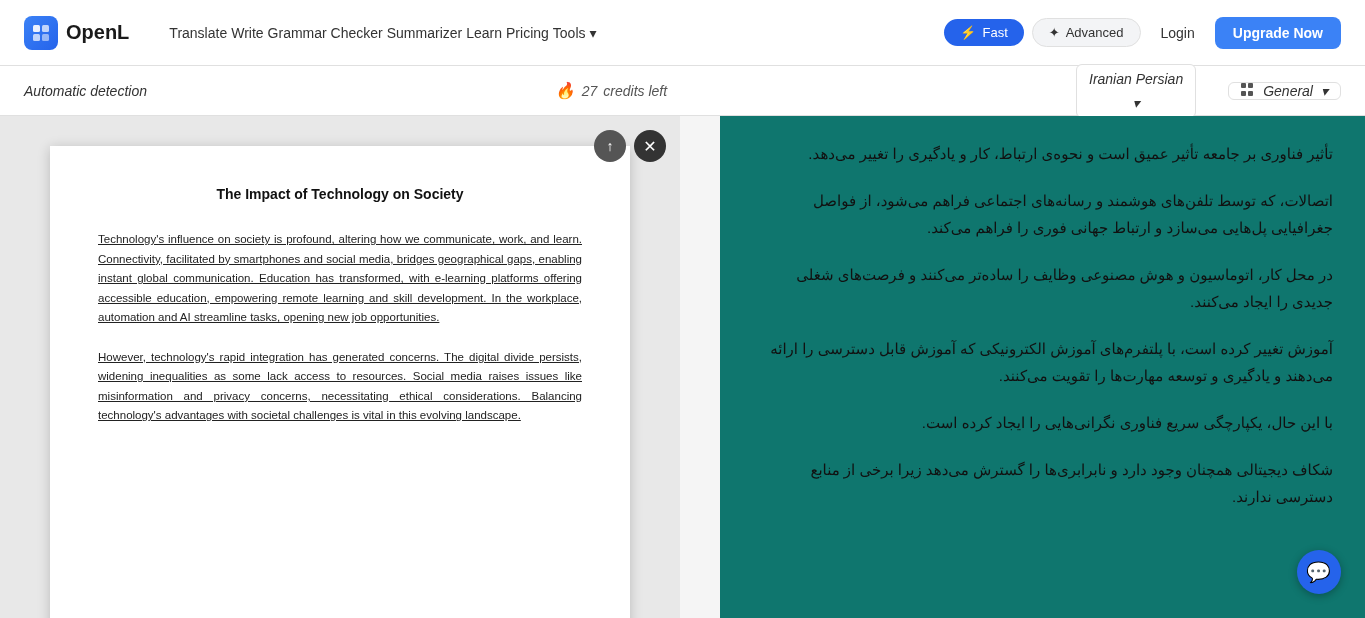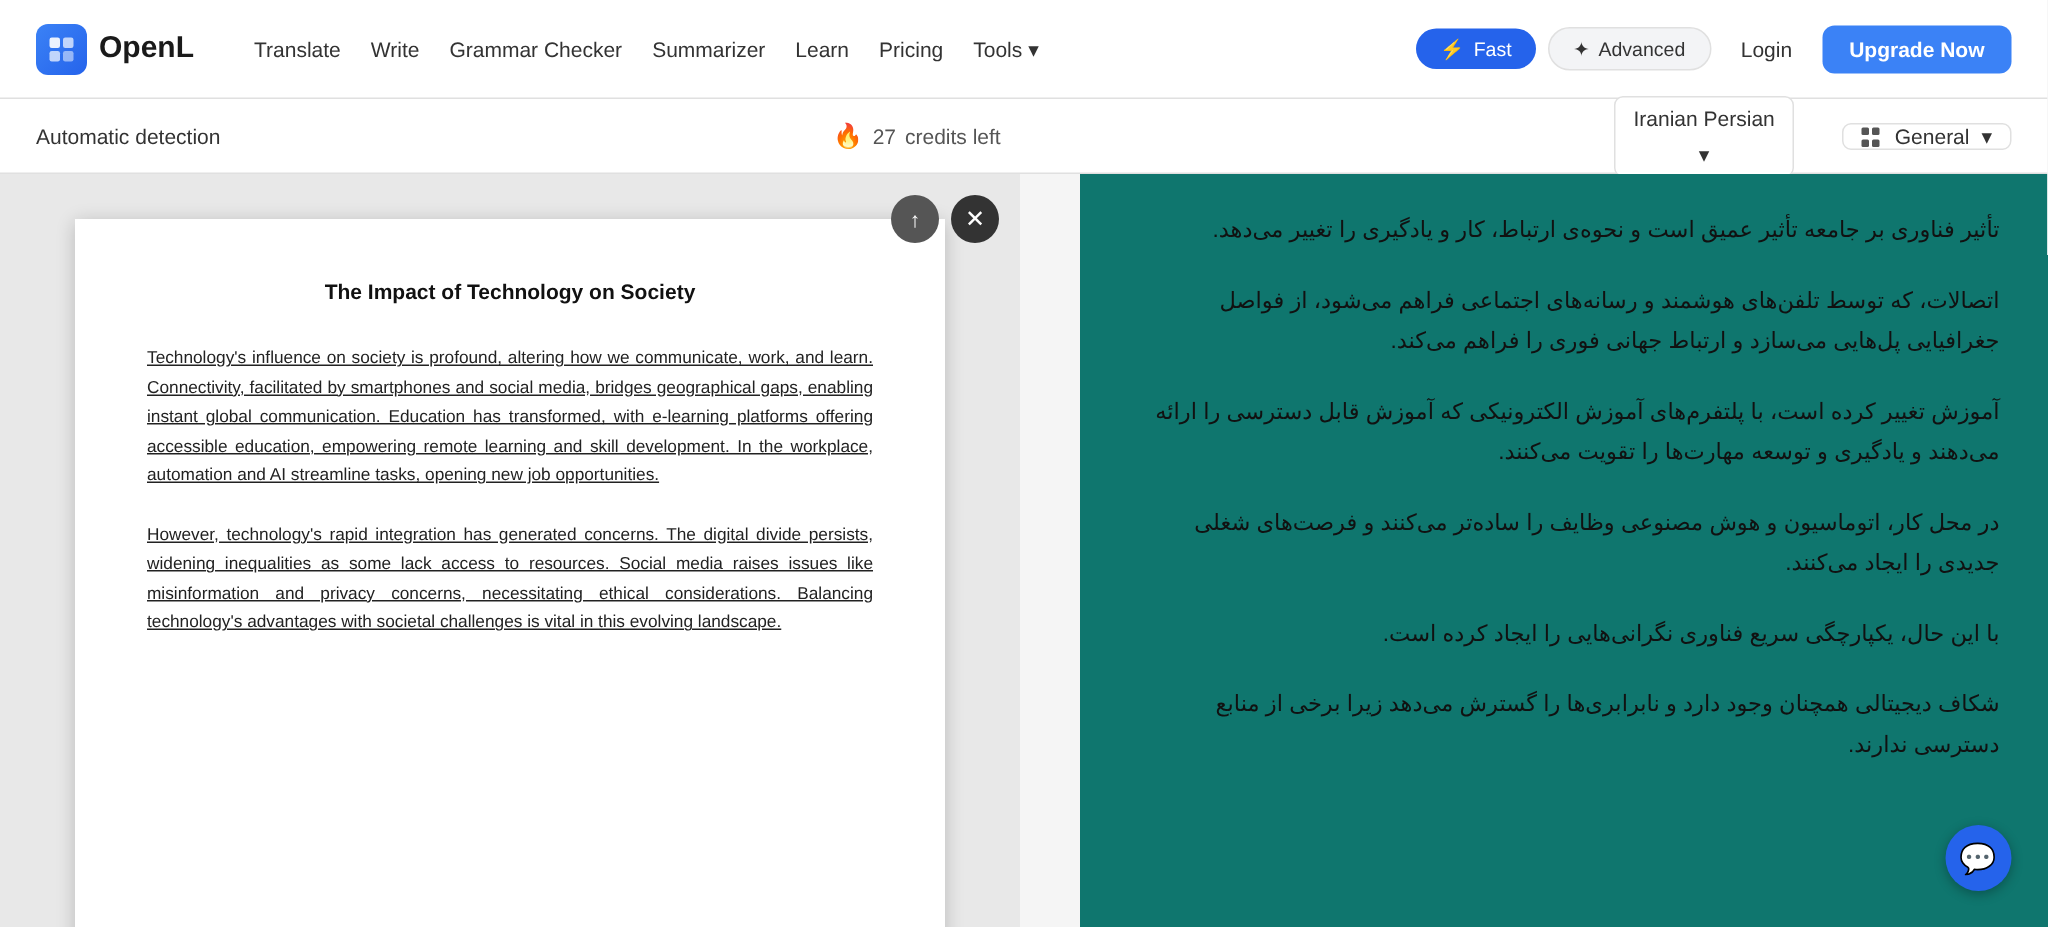--- a/index.html
+++ b/index.html
@@ -34,21 +34,21 @@
       font-weight: bold;
     }
     .logo-text {
       font-size: 20px;
       font-weight: 700;
       color: #1a1a1a;
     }
     .nav-links {
       display: flex;
       align-items: center;
-      gap: 20px;
+      gap: 4px;
       flex: 1;
     }
     .nav-link {
       font-size: 14px;
       color: #333;
       text-decoration: none;
       cursor: pointer;
       white-space: nowrap;
     }
     .nav-link-tools {
@@ -108,20 +108,21 @@
 
     
     .toolbar {
       display: flex;
       align-items: center;
       background: #fff;
       border-bottom: 1px solid #e0e0e0;
       padding: 0 24px;
       height: 50px;
       gap: 16px;
+      font-style: italic;
     }
     .source-lang {
       font-size: 14px;
       color: #333;
       font-weight: 500;
     }
     .credits-badge {
       display: flex;
       align-items: center;
       gap: 6px;
@@ -144,21 +145,21 @@
       color: #333;
       cursor: pointer;
       padding: 6px 12px;
       border: 1px solid #e0e0e0;
       border-radius: 6px;
       background: #fff;
       flex-direction: column;
     }
     .style-select {
       display: flex;
-      align-items: flex-end;
+      align-items: flex-start;
       gap: 8px;
       font-size: 14px;
       color: #333;
       cursor: pointer;
       padding: 0 12px;
       border: 1px solid #e0e0e0;
       border-radius: 6px;
       background: #fff;
       margin-left: 16px;
     }
@@ -375,22 +376,22 @@
     <div class="doc-page">
       <div class="doc-title">The Impact of Technology on Society</div>
       <div class="doc-paragraph">Technology's influence on society is profound, altering how we communicate, work, and learn. Connectivity, facilitated by smartphones and social media, bridges geographical gaps, enabling instant global communication. Education has transformed, with e-learning platforms offering accessible education, empowering remote learning and skill development. In the workplace, automation and AI streamline tasks, opening new job opportunities.</div>
       <div class="doc-paragraph">However, technology's rapid integration has generated concerns. The digital divide persists, widening inequalities as some lack access to resources. Social media raises issues like misinformation and privacy concerns, necessitating ethical considerations. Balancing technology's advantages with societal challenges is vital in this evolving landscape.</div>
     </div>
   </div>
 
   <div class="right-panel">
     <div class="translation-paragraph">تأثیر فناوری بر جامعه تأثیر عمیق است و نحوه‌ی ارتباط، کار و یادگیری را تغییر می‌دهد.</div>
     <div class="translation-paragraph">اتصالات، که توسط تلفن‌های هوشمند و رسانه‌های اجتماعی فراهم می‌شود، از فواصل جغرافیایی پل‌هایی می‌سازد و ارتباط جهانی فوری را فراهم می‌کند.</div>
+    <div class="translation-paragraph">در محل کار، اتوماسیون و هوش مصنوعی وظایف را ساده‌تر می‌کنند و فرصت‌های شغلی جدیدی را ایجاد می‌کنند.</div>
     <div class="translation-paragraph">آموزش تغییر کرده است، با پلتفرم‌های آموزش الکترونیکی که آموزش قابل دسترسی را ارائه می‌دهند و یادگیری و توسعه مهارت‌ها را تقویت می‌کنند.</div>
-    <div class="translation-paragraph">در محل کار، اتوماسیون و هوش مصنوعی وظایف را ساده‌تر می‌کنند و فرصت‌های شغلی جدیدی را ایجاد می‌کنند.</div>
     <div class="translation-paragraph">با این حال، یکپارچگی سریع فناوری نگرانی‌هایی را ایجاد کرده است.</div>
     <div class="translation-paragraph">شکاف دیجیتالی همچنان وجود دارد و نابرابری‌ها را گسترش می‌دهد زیرا برخی از منابع دسترسی ندارند.</div>
   </div>
 
 </div>
 
 <div class="chat-bubble">
   <span>💬</span>
 </div>
 

